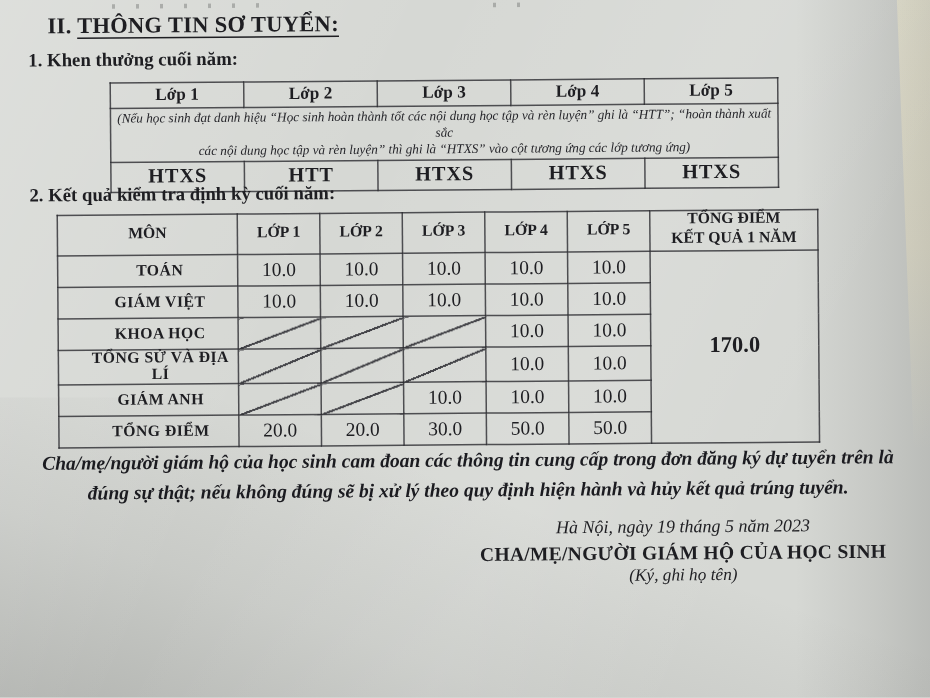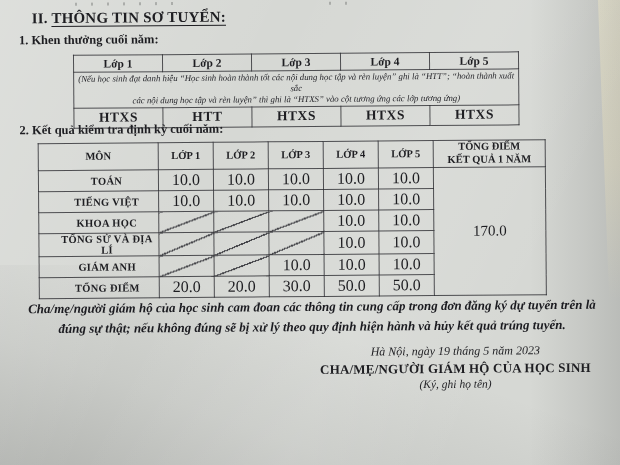--- a/index.html
+++ b/index.html
@@ -50,22 +50,22 @@
   td,th{border:1px solid rgba(42,42,48,.8);padding:0;text-align:center;vertical-align:middle;font-weight:normal;}
 
   .t1{position:absolute;left:74px;top:53px;width:446px;}
   .t1 .hdr td{height:16px;font-size:11.5px;font-weight:bold;}
   .t1 .note td{height:25px;font-size:8.8px;font-style:italic;line-height:1.25;padding:1px 4px;color:#26262b;}
   .t1 .vals td{height:19px;font-size:13.5px;font-weight:bold;letter-spacing:.6px;margin-top:24px;}
 
   .t2{position:absolute;left:38px;top:141px;width:507px;}
   .t2 .hdr td{height:26px;font-size:10.5px;font-weight:bold;line-height:1.2;}
   .t2 td.subject{font-size:10.5px;font-weight:bold;letter-spacing:.3px;padding-left:16px;}
-  .t2 td{height:20px;font-size:16px;}
-  .t2 td.total-cell{font-size:15px;font-weight:normal;}
+  .t2 td{height:20px;font-size:13px;}
+  .t2 td.total-cell{font-size:15px;font-weight:bold;}
   .t2 td.slash{
     background:linear-gradient(to bottom right,
       transparent calc(50% - 0.7px),
       rgba(42,42,48,.85) calc(50% - 0.7px),
       rgba(42,42,48,.85) calc(50% + 0.7px),
       transparent calc(50% + 0.7px));
   }
 
   .declaration{
     position:absolute;left:14px;top:297px;width:594px;
@@ -157,21 +157,21 @@
     <tr>
       <td class="subject">TOÁN</td>
       <td>10.0</td>
       <td>10.0</td>
       <td>10.0</td>
       <td>10.0</td>
       <td>10.0</td>
       <td class="total-cell" rowspan="6">170.0</td>
     </tr>
     <tr>
-      <td class="subject">TIẾNG VIỆT</td>
+      <td class="subject">GIÁM VIỆT</td>
       <td>10.0</td>
       <td>10.0</td>
       <td>10.0</td>
       <td>10.0</td>
       <td>10.0</td>
     </tr>
     <tr>
       <td class="subject">KHOA HỌC</td>
       <td class="slash"></td>
       <td class="slash"></td>

